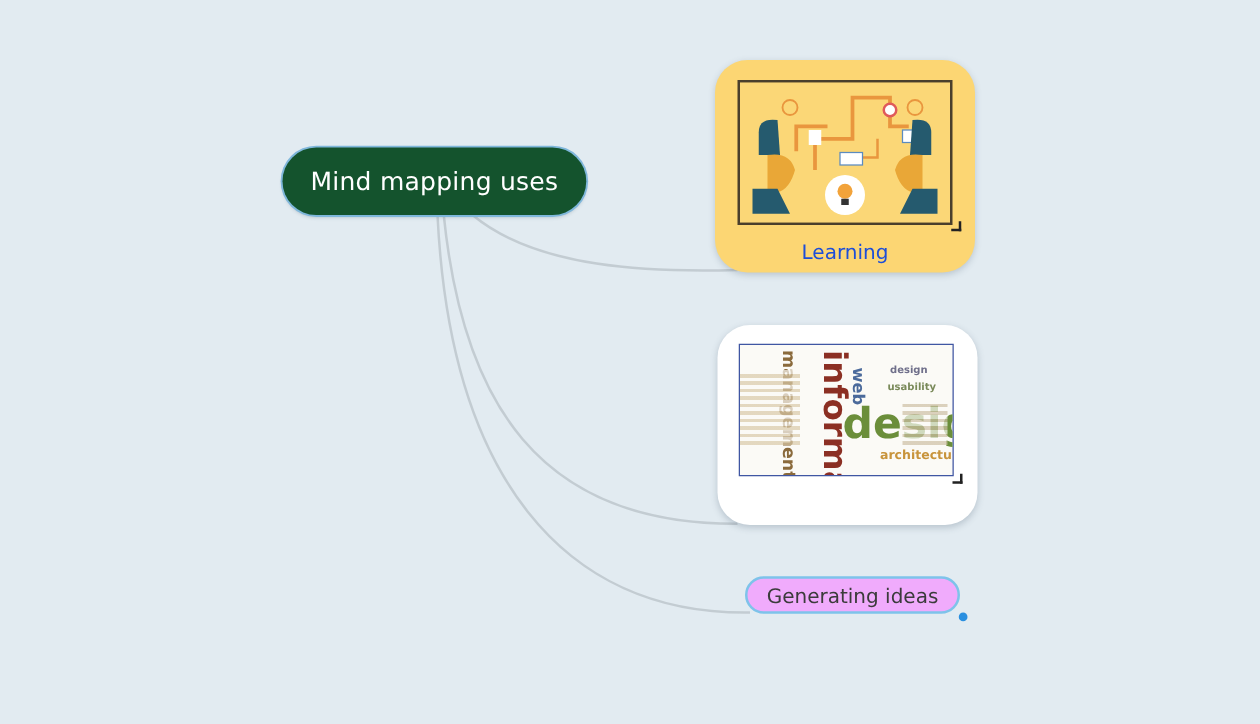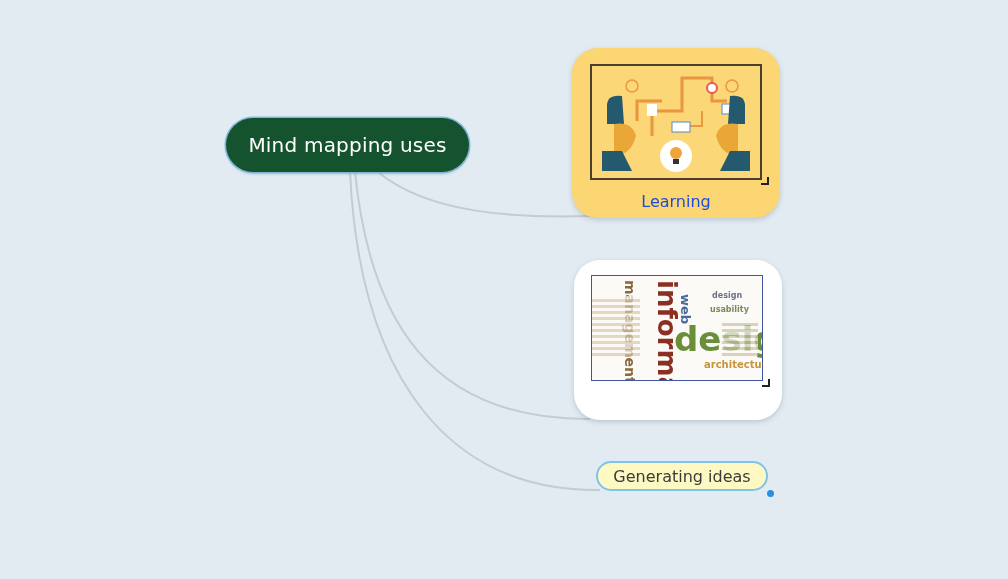--- a/index.html
+++ b/index.html
@@ -88,21 +88,21 @@
     color: #1d4ed8;
     font-size: 16px;
   }
   .node-learning .node-label { top: 144px; }
   .node-organizing .node-label { top: 135px; }
 
   .text-node {
     position: absolute;
     left: 596px; top: 461px;
     width: 172px; height: 30px;
-    background: #fef9c3;
+    background: #f0abfc;
     border: 2px solid #7ec3ea;
     border-radius: 16px;
     box-sizing: border-box;
     display: flex; align-items: center; justify-content: center;
     color: #3b3b3b;
     font-size: 16px;
     cursor: pointer;
   }
   .selection-dot {
     position: absolute;

